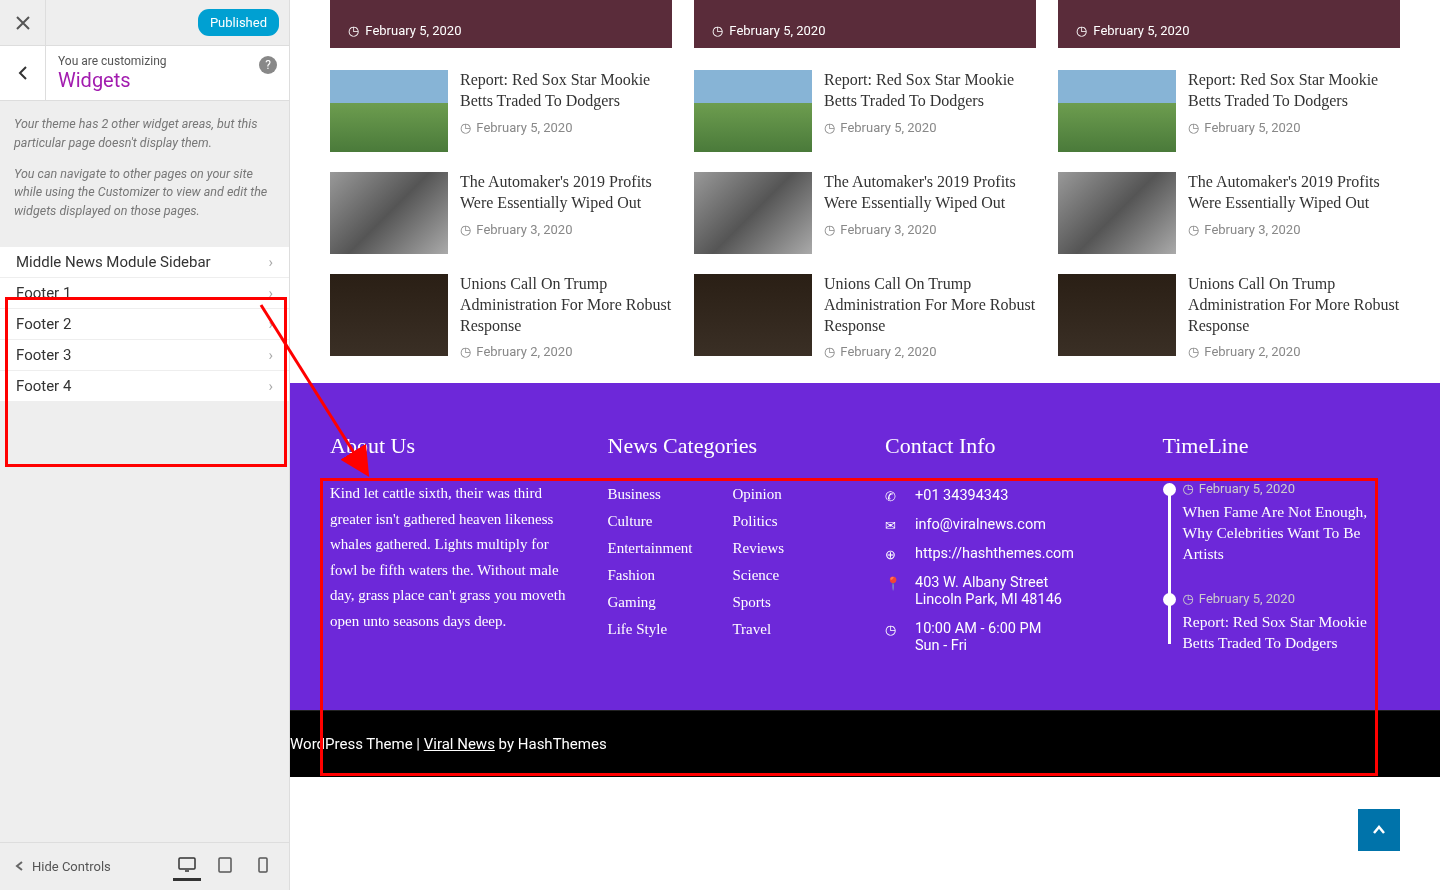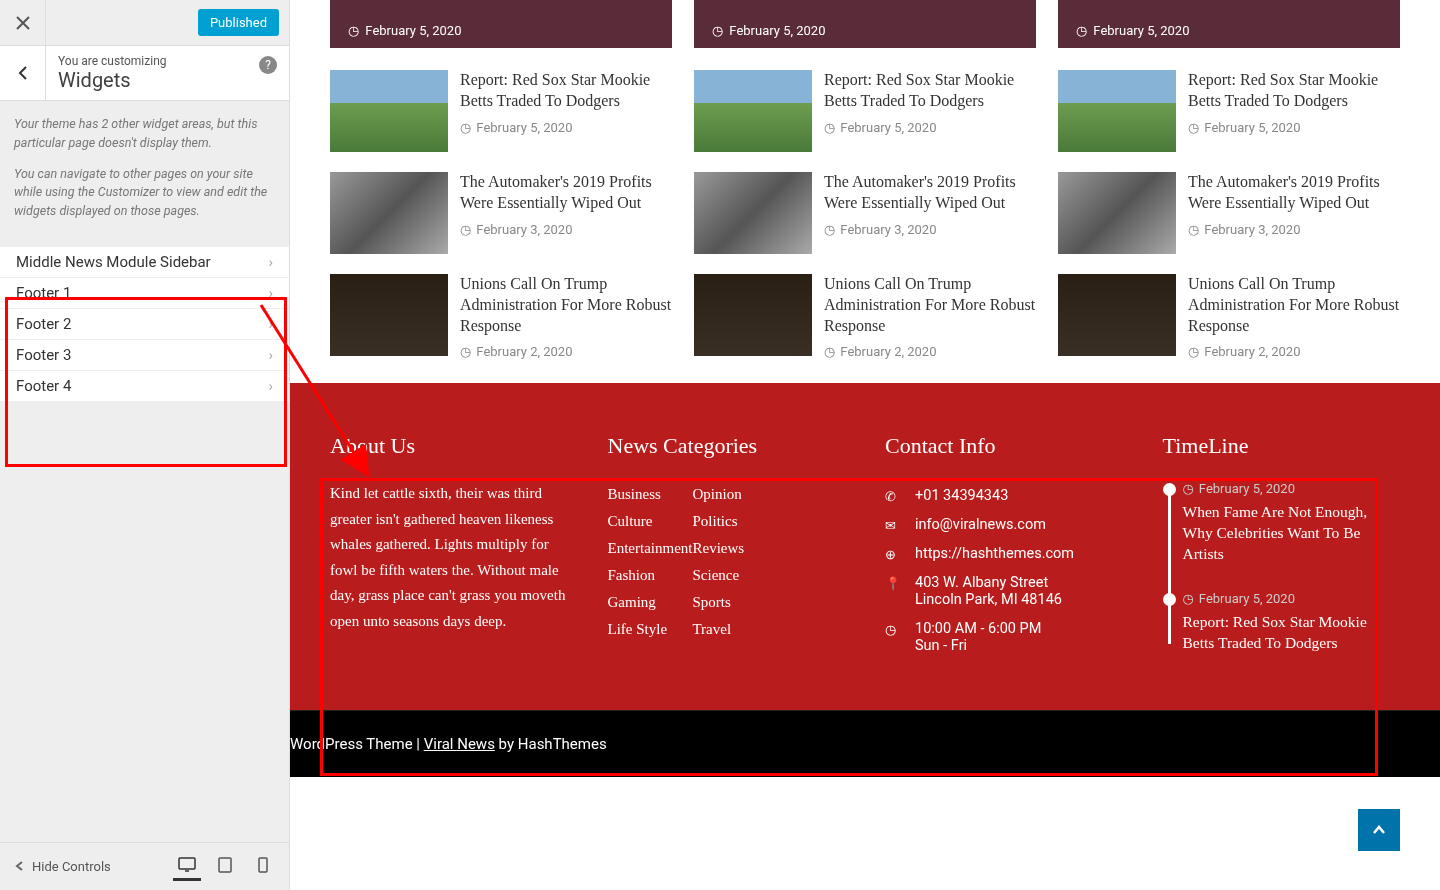--- a/index.html
+++ b/index.html
@@ -2,26 +2,26 @@
 <html><head>
 <meta charset="utf-8">
 <style>
 *{margin:0;padding:0;box-sizing:border-box;font-family:-apple-system,BlinkMacSystemFont,"Segoe UI",Roboto,sans-serif}
 body{background:#f0f0f0;overflow:hidden}
 .viewport{width:1440px;height:890px;position:relative;display:flex}
 .sidebar{width:290px;background:#eee;border-right:1px solid #ddd;display:flex;flex-direction:column;position:relative}
 .sidebar-top{display:flex;border-bottom:1px solid #ddd;height:46px;align-items:center}
 .close-btn{width:46px;height:46px;display:flex;align-items:center;justify-content:center;border-right:1px solid #ddd;color:#555;cursor:pointer}
 .publish-wrap{flex:1;display:flex;justify-content:flex-end;padding-right:10px}
-.publish-btn{background:#00a0d2;color:#fff;border:none;padding:6px 12px;border-radius:3px;font-size:13px;cursor:pointer}
+.publish-btn{background:#00a0d2;color:#fff;border:none;padding:6px 12px;border-radius:11px;font-size:13px;cursor:pointer}
 .section-title-row{display:flex;border-bottom:1px solid #ddd;background:#fff}
 .back-btn{width:46px;display:flex;align-items:center;justify-content:center;border-right:1px solid #ddd;color:#333;cursor:pointer}
 .section-title-inner{flex:1;padding:8px 12px;position:relative}
 .customizing-label{font-size:12px;color:#555}
-.section-title{font-size:20px;color:#404040;font-weight:400}
+.section-title{font-size:20px;color:#a21caf;font-weight:400}
 .help-circle{position:absolute;right:12px;top:10px;width:18px;height:18px;border-radius:50%;background:#888;color:#fff;font-size:12px;display:flex;align-items:center;justify-content:center;cursor:pointer}
 .description{padding:14px 14px;font-size:12.5px;color:#777;font-style:italic;line-height:1.5}
 .description p{margin-bottom:12px}
 .widget-areas{background:#fff}
 .widget-area-item{padding:6px 16px;border-bottom:1px solid #eee;display:flex;justify-content:space-between;align-items:flex-start;font-size:15px;color:#333;cursor:pointer}
 .widget-area-item .chevron{color:#aaa}
 .red-box-sidebar{position:absolute;border:3px solid red;left:5px;top:297px;width:282px;height:170px;pointer-events:none;z-index:5}
 .sidebar-bottom{position:absolute;bottom:0;left:0;right:0;height:48px;background:#eee;border-top:1px solid #ddd;display:flex;align-items:center;padding:0 12px}
 .hide-controls{display:flex;align-items:flex-start;gap:6px;font-size:13px;color:#555;cursor:pointer;flex:1}
 .device-icons{display:flex;gap:10px}
@@ -34,26 +34,26 @@
 .hero-card .date{color:#fff;font-size:13px;display:flex;align-items:center;gap:6px}
 .news-row{display:flex;gap:22px;margin-bottom:20px}
 .news-col{flex:1;display:flex;gap:12px}
 .news-thumb{width:118px;height:82px;background:#888;flex-shrink:0}
 .thumb-stadium{background:linear-gradient(#87b4d6 0%,#87b4d6 40%,#6d9d4f 40%,#4a7a3a 100%)}
 .thumb-engine{background:linear-gradient(135deg,#999,#555,#aaa)}
 .thumb-people{background:linear-gradient(#2a1f15,#3a2f25)}
 .news-body{flex:1}
 .news-title{font-family:Georgia,serif;font-size:16px;color:#333;line-height:1.3;margin-bottom:8px}
 .news-date{font-size:13px;color:#888;display:flex;align-items:center;gap:5px}
-.footer-dark{background:#b91c1c;margin-top:24px;padding:30px 0 0}
+.footer-dark{background:#6d28d9;margin-top:24px;padding:30px 0 0}
 .footer-inner{padding:20px 40px 30px;display:flex;gap:40px}
 .footer-col{flex:1;color:#fff}
 .footer-col h3{font-family:Georgia,serif;font-size:22px;font-weight:400;margin-bottom:22px}
 .footer-col p{font-family:Georgia,serif;font-size:15px;line-height:1.7}
-.cat-cols{display:flex;}
+.cat-cols{display:flex;gap:40px}
 .cat-list{list-style:none}
 .cat-list li{font-family:Georgia,serif;font-size:15px;padding:5px 0}
 .contact-list{list-style:none}
 .contact-list li{display:flex;gap:14px;font-family:Georgia,serif;font-size:14.5px;padding:6px 0;align-items:flex-start}
 .contact-list .icon{width:16px;flex-shrink:0;font-size:13px;margin-top:2px}
 .timeline{position:relative;padding-left:20px}
 .timeline-line{position:absolute;left:5px;top:8px;bottom:10px;width:3px;background:#fff}
 .timeline-item{position:relative;margin-bottom:26px}
 .timeline-dot{position:absolute;left:-20px;top:2px;width:13px;height:13px;background:#fff;border-radius:50%}
 .timeline-date{font-size:13px;color:#ccc;display:flex;align-items:center;gap:5px;margin-bottom:6px}

